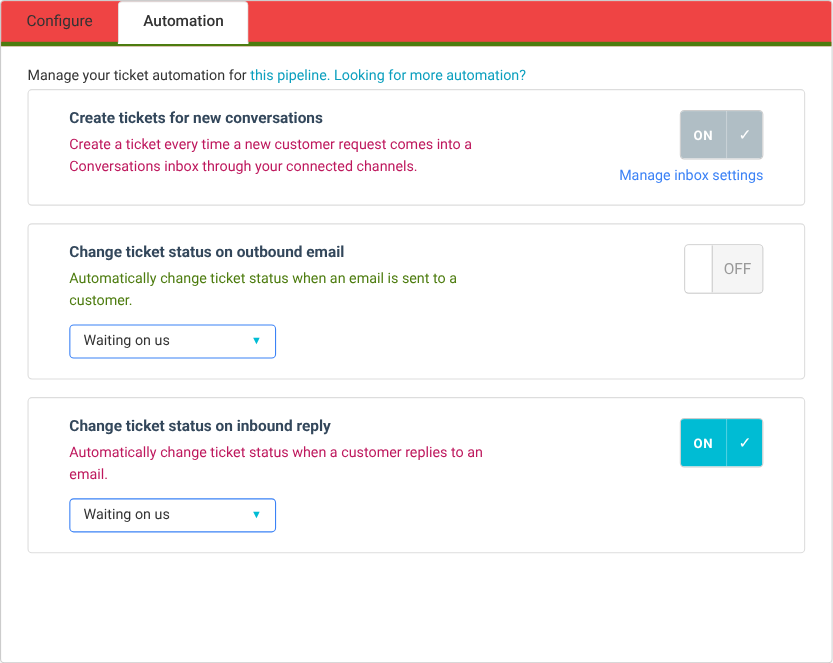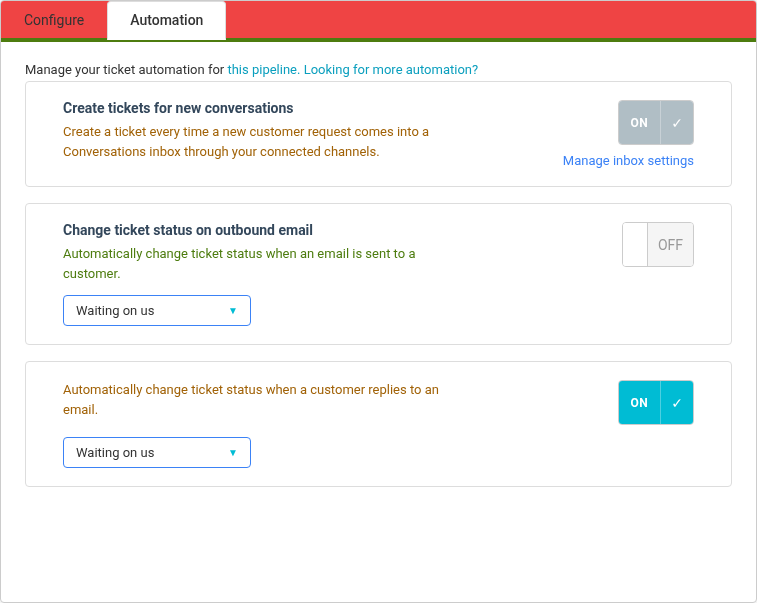--- a/index.html
+++ b/index.html
@@ -74,21 +74,21 @@
       max-width: 380px;
     }
     .section-title {
       font-size: 14px;
       font-weight: 700;
       color: #33475b;
       margin-bottom: 6px;
     }
     .section-desc {
       font-size: 13px;
-      color: #a16207;
+      color: #be185d;
       line-height: 1.5;
     }
     .section-desc.gray {
       color: #4d7c0f;
     }
     .section-right {
       display: flex;
       flex-direction: column;
       align-items: flex-end;
       gap: 8px;
@@ -219,20 +219,21 @@
       </div>
       <div class="dropdown">
         <span>Waiting on us</span>
         <span class="dropdown-arrow">▼</span>
       </div>
     </div>
 
     <div class="section">
       <div class="section-inner">
         <div class="section-left">
+          <div class="section-title">Change ticket status on inbound reply</div>
           <div class="section-desc">Automatically change ticket status when a customer replies to an email.</div>
         </div>
         <div class="section-right">
           <div class="toggle">
             <div class="toggle-label">ON</div>
             <div class="toggle-check">✓</div>
           </div>
         </div>
       </div>
       <div class="dropdown">

